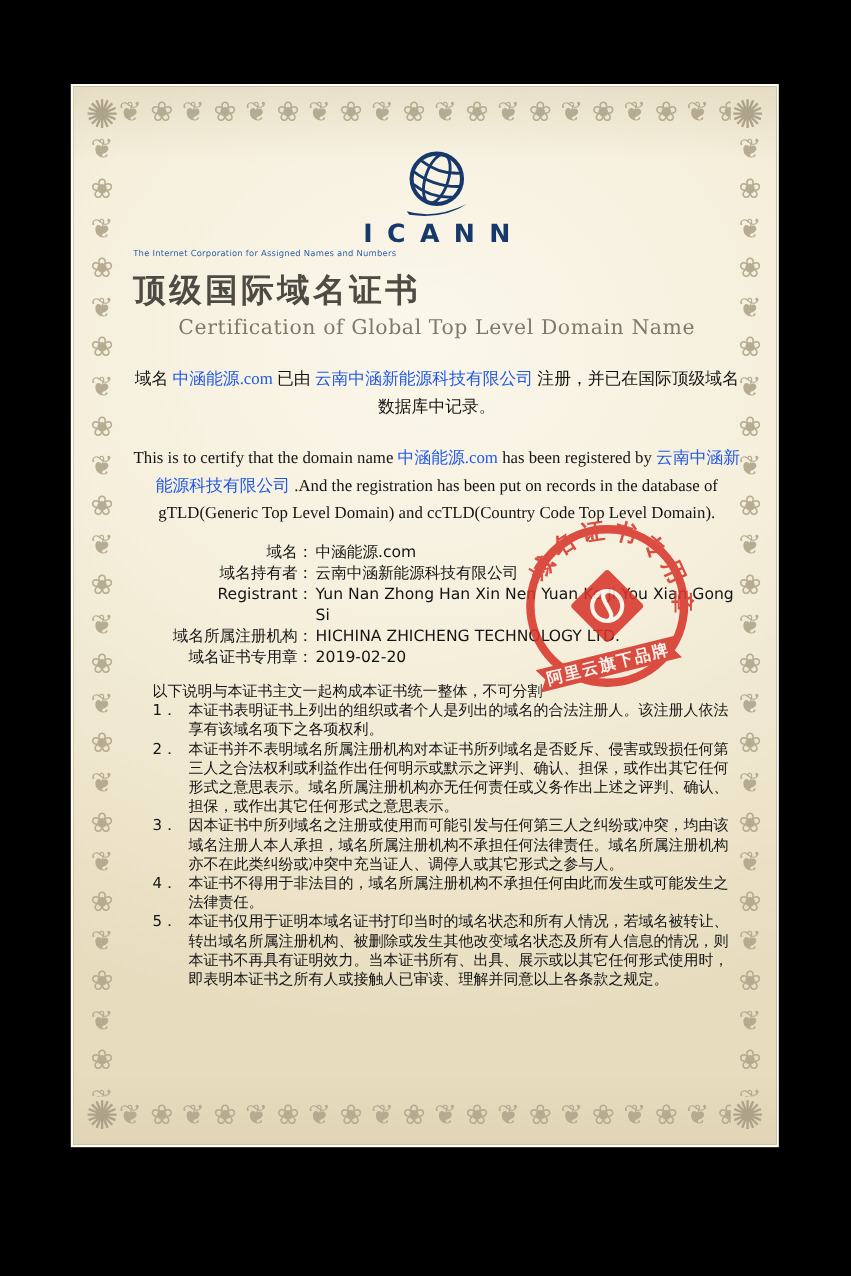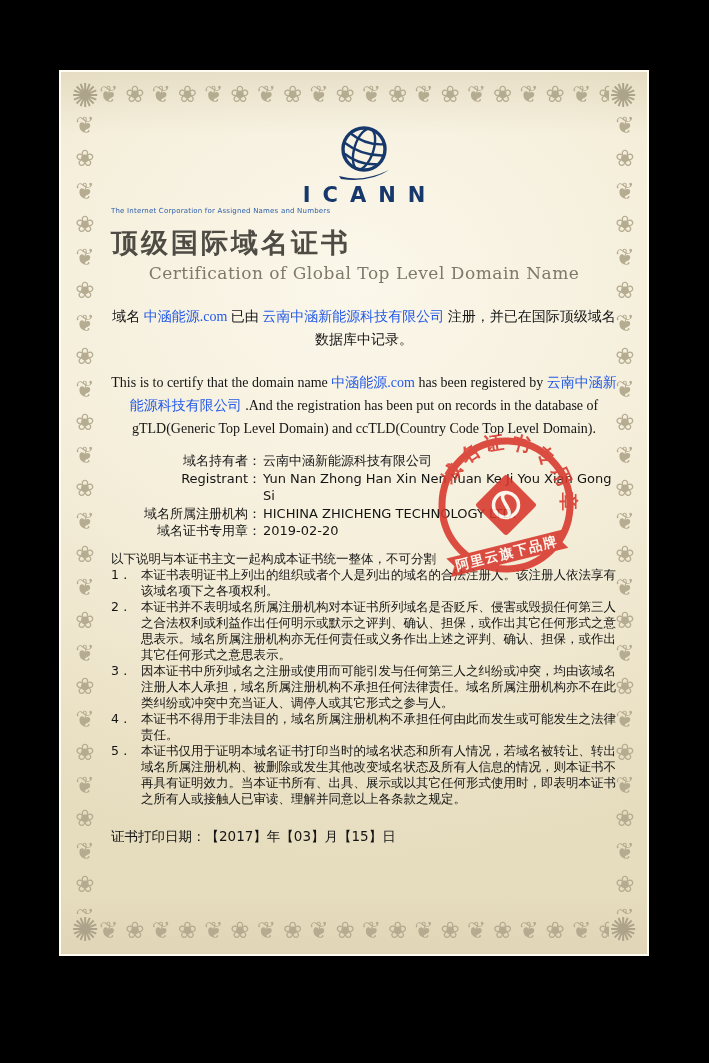--- a/index.html
+++ b/index.html
@@ -62,21 +62,21 @@
     font-size:17px;line-height:20px;color:#7e7969;letter-spacing:.5px;
   }
   .para{font-size:14px;line-height:23px;text-align:center;font-family:Liberation Serif, serif;}
   .para-zh{margin-top:22px;}
   .para-en{margin-top:20px;font-size:14px;line-height:23px;}
   .blue{color:#2158e8;}
   .details{margin-top:12px;font-size:13px;line-height:17.5px;}
   .drow{display:flex;}
   .dlabel{width:150px;flex:none;text-align:right;}
   .dvalue{flex:1;padding-left:2px;}
-  .notes{margin-top:11px;font-size:12.5px;line-height:16px;}
+  .notes{margin-top:11px;font-size:12.5px;line-height:16px;margin-left:16px;}
   .note{display:flex;}
   .note-num{width:30px;flex:none;}
   .note-text{flex:1;}
   .print-date{margin-top:20px;font-size:13.5px;line-height:18px;}
   
   .stamp{
     position:absolute;left:358px;top:349px;width:174px;height:178px;
     opacity:.88;pointer-events:none;
   }
 </style>
@@ -115,20 +115,24 @@
 
     <div class="cert-title">顶级国际域名证书</div>
     <div class="cert-subtitle">Certification of Global Top Level Domain Name</div>
 
     <div class="para para-zh"><span>域名 </span><span class="blue">中涵能源.com</span><span> 已由 </span><span class="blue">云南中涵新能源科技有限公司</span><span> 注册，并已在国际顶级域名数据库中记录。</span></div>
 
     <div class="para para-en"><span>This is to certify that the domain name </span><span class="blue">中涵能源.com</span><span> has been registered by </span><span class="blue">云南中涵新能源科技有限公司</span><span> .And the registration has been put on records in the database of gTLD(Generic Top Level Domain) and ccTLD(Country Code Top Level Domain).</span></div>
 
     <div class="details">
       <div class="drow">
+        <span class="dlabel">域名：</span>
+        <span class="dvalue">中涵能源.com</span>
+      </div>
+      <div class="drow">
         <span class="dlabel">域名持有者：</span>
         <span class="dvalue">云南中涵新能源科技有限公司</span>
       </div>
       <div class="drow">
         <span class="dlabel">Registrant：</span>
         <span class="dvalue">Yun Nan Zhong Han Xin Nen Yuan Ke Ji You Xian Gong Si</span>
       </div>
       <div class="drow">
         <span class="dlabel">域名所属注册机构：</span>
         <span class="dvalue">HICHINA ZHICHENG TECHNOLOGY LTD.</span>
@@ -156,21 +160,20 @@
       <div class="note">
         <span class="note-num">4．</span>
         <span class="note-text">本证书不得用于非法目的，域名所属注册机构不承担任何由此而发生或可能发生之法律责任。</span>
       </div>
       <div class="note">
         <span class="note-num">5．</span>
         <span class="note-text">本证书仅用于证明本域名证书打印当时的域名状态和所有人情况，若域名被转让、转出域名所属注册机构、被删除或发生其他改变域名状态及所有人信息的情况，则本证书不再具有证明效力。当本证书所有、出具、展示或以其它任何形式使用时，即表明本证书之所有人或接触人已审读、理解并同意以上各条款之规定。</span>
       </div>
     </div>
 
-    <div class="print-date">证书打印日期：【2017】年【03】月【15】日</div>
   </div>
 
   <div class="stamp">
     <svg width="174" height="178" viewBox="0 0 174 178" aria-hidden="true">
       <g transform="translate(2,2)">
         <circle cx="85" cy="82" r="64" fill="none" stroke="#d8362c" stroke-width="7"></circle>
         <g transform="rotate(16 85 82)">
           <path id="arcT" d="M 38 112 A 56 56 0 1 1 132 112" fill="none"></path>
           <text font-size="19" font-weight="bold" fill="#d8362c" letter-spacing="5" style="font-family:'DejaVu Sans',sans-serif;">
             <textPath href="#arcT" xlink:href="#arcT" startOffset="50%" text-anchor="middle">域名证书专用章</textPath>

